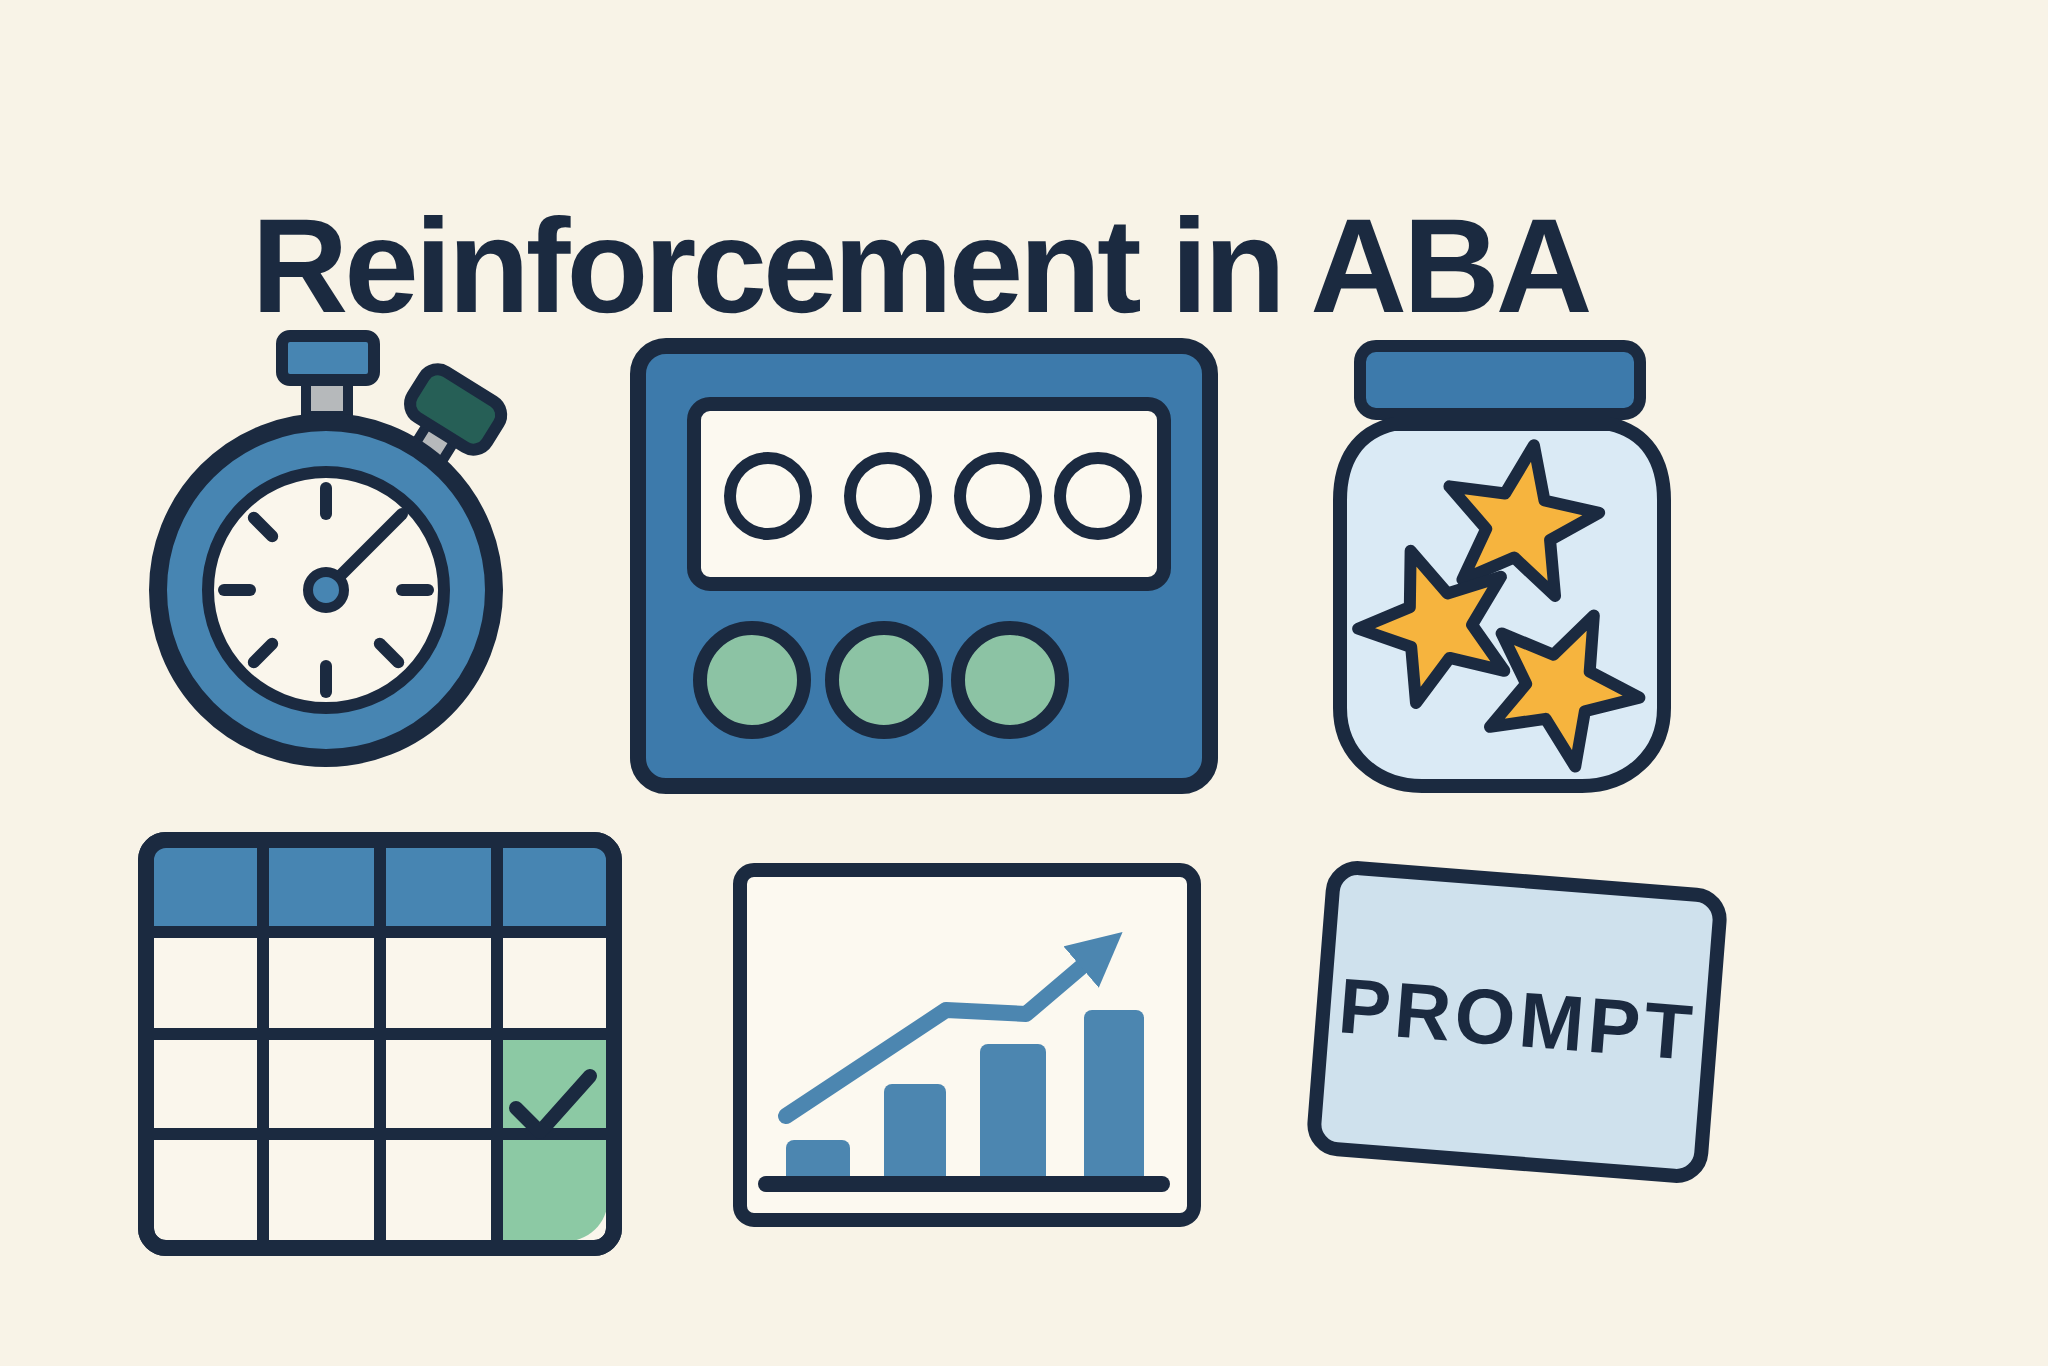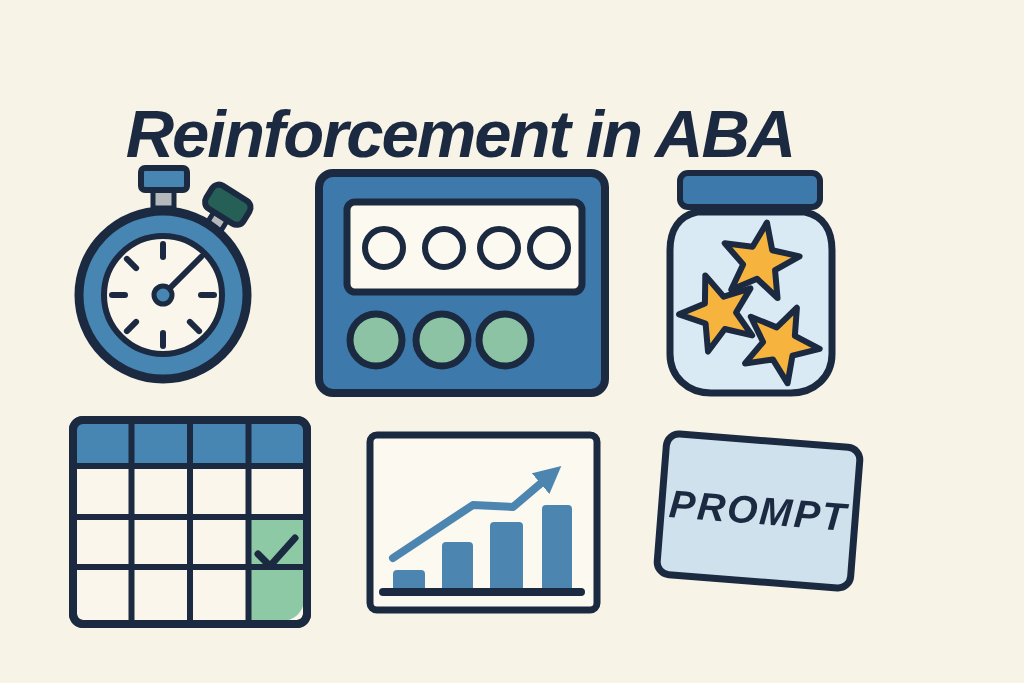--- a/index.html
+++ b/index.html
@@ -2,21 +2,20 @@
 <html style="--background: #f8f3e7; --outline: #1b2a40; --blue: #4785b2; --counter-blue: #3d7aab; --bar-blue: #4c86b0; --cream: #faf6ec; --panel: #fcf9f0; --green: #8cc3a4; --green-cell: #8cc9a4; --star: #f6b43e; --teal: #265f56; --gray: #b6b9bb; --jar-blue: #daeaf5; --card-blue: #cfe1ed;"><head>
 <meta charset="utf-8">
 <style>
   html,body{margin:0;padding:0;}
   .stage{
     position:relative;
     width:1024px;height:683px;
     background:var(--background);
     overflow:hidden;
     font-family:"Liberation Sans", sans-serif;
-    font-style:italic;
   }
   .title{
     position:absolute;
     left:0;top:52px;width:920px;
     text-align:center;
     font-size:67px;
     font-weight:700;
     letter-spacing:-2px;
     color:var(--outline);
     line-height:1.1;

